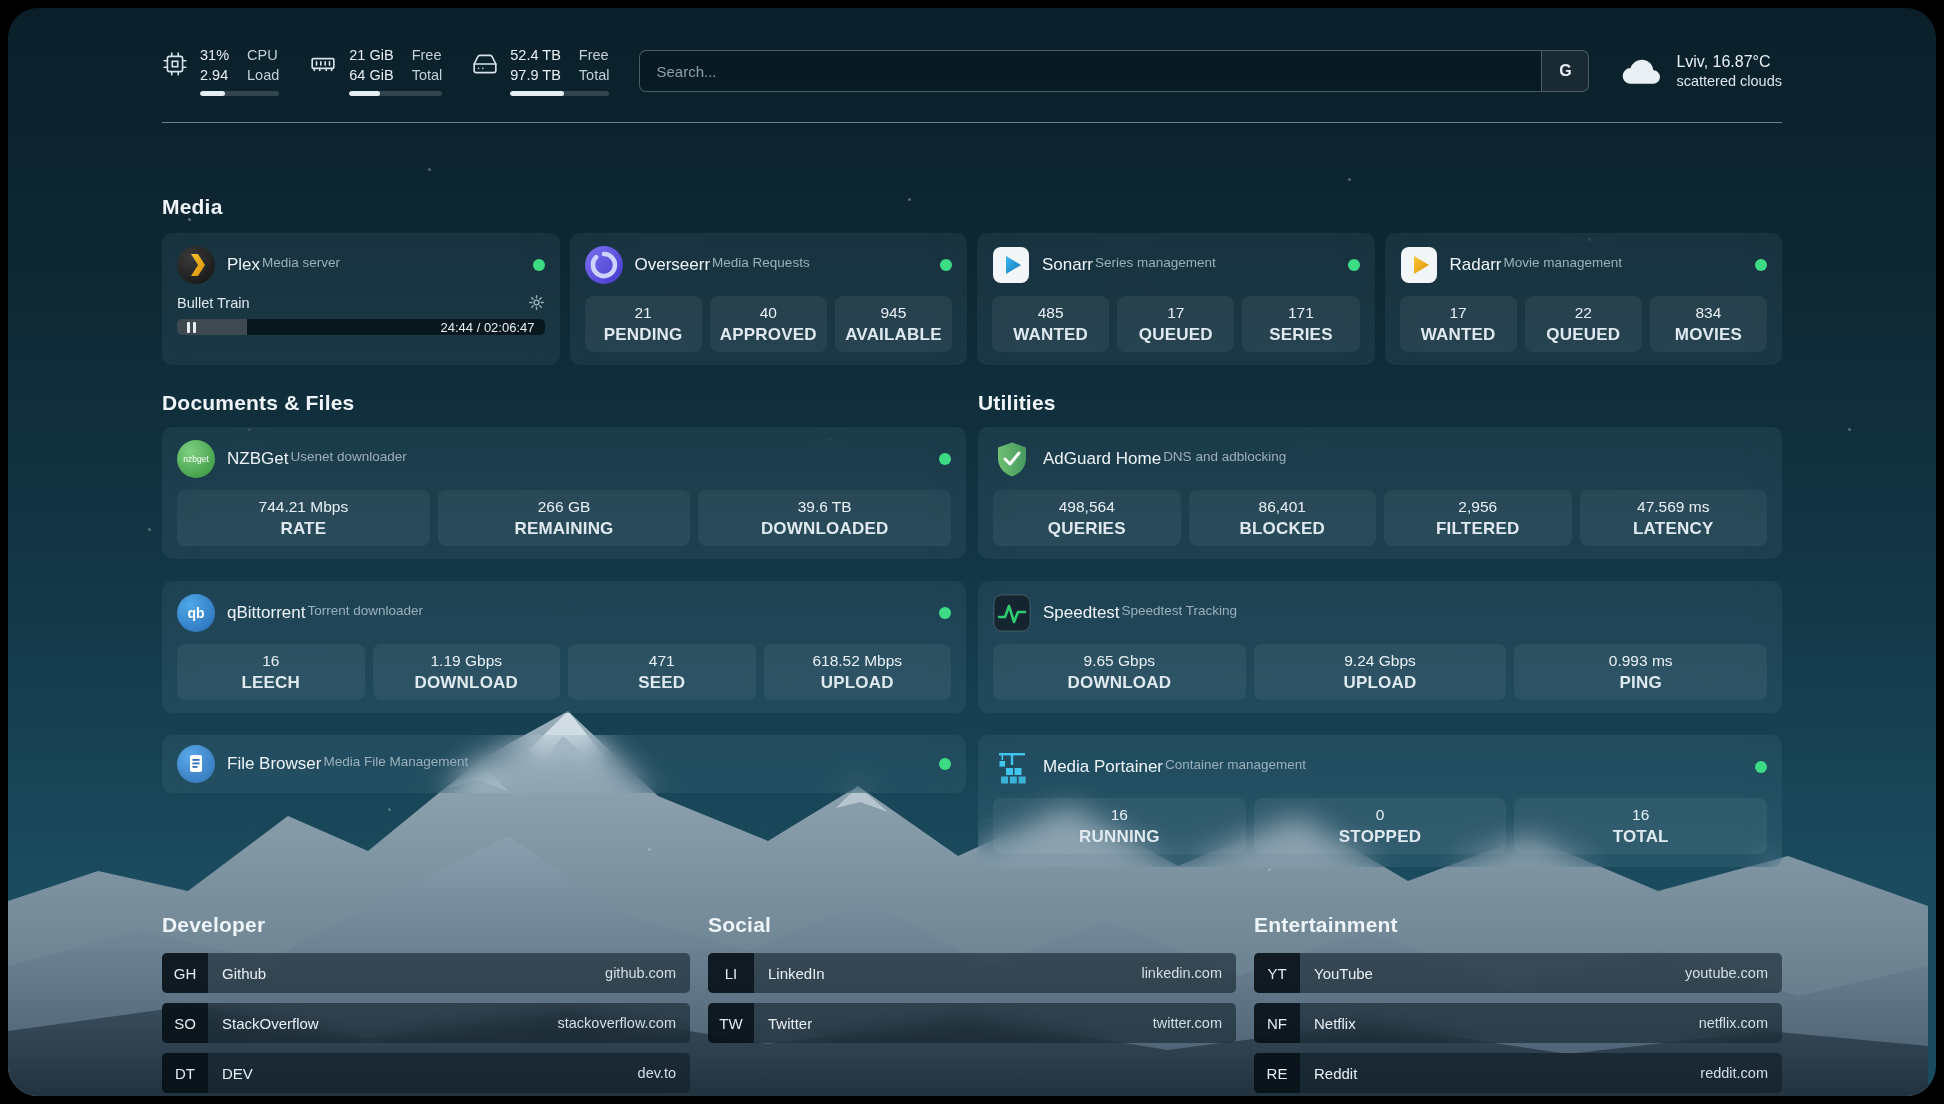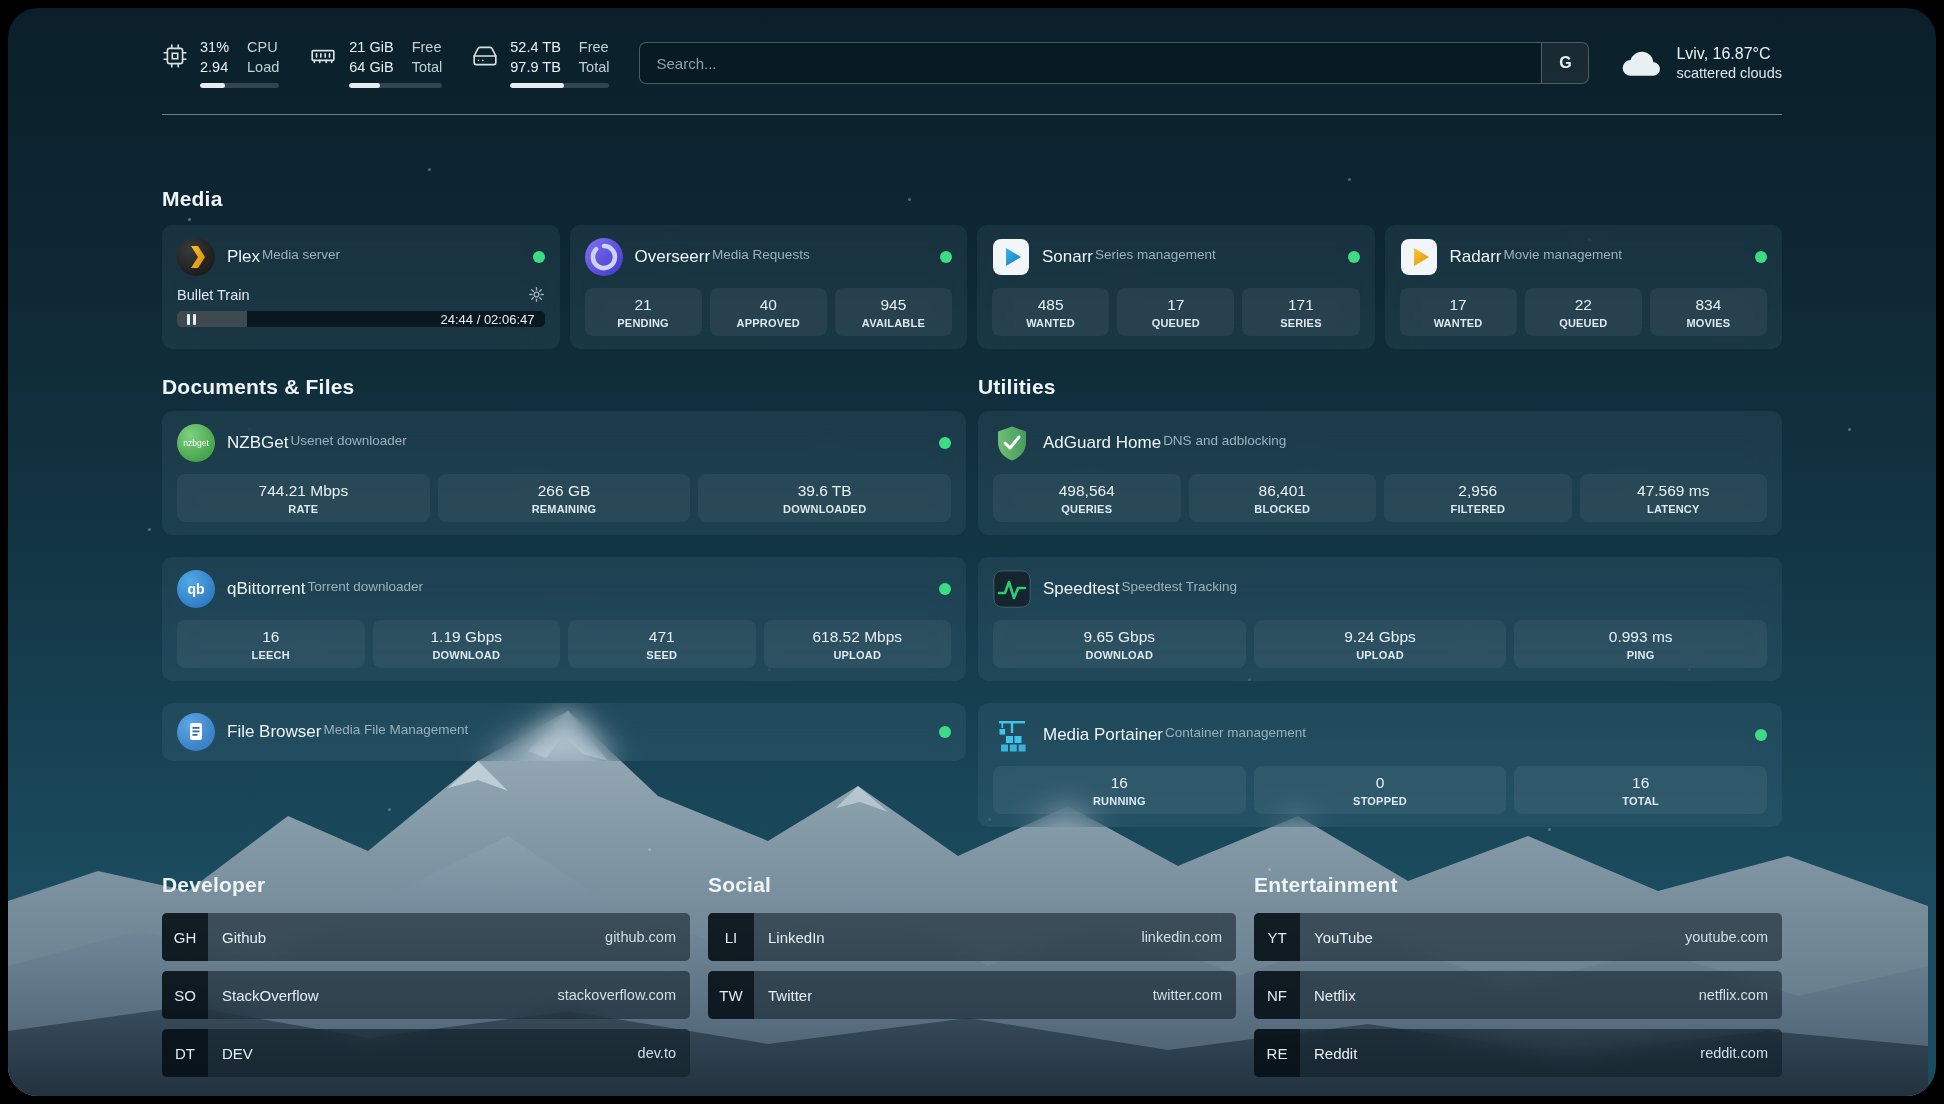--- a/index.html
+++ b/index.html
@@ -11,21 +11,21 @@
     box-shadow:180px 210px rgba(255,255,255,.35),420px 160px rgba(255,255,255,.3),660px 250px rgba(255,255,255,.35),
     900px 190px rgba(255,255,255,.3),1120px 260px rgba(255,255,255,.35),1340px 170px rgba(255,255,255,.3),
     1580px 230px rgba(255,255,255,.35),1720px 300px rgba(255,255,255,.3),240px 420px rgba(255,255,255,.3),
     520px 470px rgba(255,255,255,.28),820px 430px rgba(255,255,255,.3),1080px 480px rgba(255,255,255,.28),
     1300px 440px rgba(255,255,255,.3),1620px 470px rgba(255,255,255,.28),300px 640px rgba(255,255,255,.3),
     560px 610px rgba(255,255,255,.26),760px 660px rgba(255,255,255,.3),1000px 620px rgba(255,255,255,.26),
     1240px 670px rgba(255,255,255,.3),1460px 630px rgba(255,255,255,.26),1680px 660px rgba(255,255,255,.3),
     380px 800px rgba(255,255,255,.28),640px 840px rgba(255,255,255,.25),980px 810px rgba(255,255,255,.28),
     1260px 860px rgba(255,255,255,.25),1540px 820px rgba(255,255,255,.28),140px 520px rgba(255,255,255,.3),
     1840px 420px rgba(255,255,255,.3);}
-  .inner{width:1620px;margin:0 auto;position:relative;z-index:2;}
+  .inner{width:1620px;margin:8px auto;position:relative;z-index:2;}
 
   
   .topbar{display:flex;align-items:center;gap:30px;padding-top:30px;}
   .metric{display:flex;align-items:flex-start;gap:12px;}
   .metric-icon{margin-top:5px;flex:0 0 auto;}
   .metric-grid{display:grid;grid-template-columns:auto auto;column-gap:18px;row-gap:1px;font-size:14.5px;line-height:19px;}
   .mv{color:#e9eff3;} .ml{color:#c4d0d8;}
   .mbar{grid-column:1/3;height:5px;border-radius:3px;background:rgba(255,255,255,.16);margin-top:5px;overflow:hidden;}
   .mfill{height:100%;background:#e6edf2;border-radius:3px;}
   .searchbox{flex:1;display:flex;align-items:stretch;height:40px;background:rgba(8,22,30,.55);
@@ -49,21 +49,21 @@
     position:relative;cursor:pointer;}
   .card-head{display:flex;align-items:center;gap:12px;}
   .app-icon{width:38px;height:38px;flex:0 0 auto;display:flex;align-items:center;justify-content:center;}
   .names{display:flex;flex-direction:row;gap:2px;min-width:0;}
   .card-name{font-size:17px;color:#eef4f7;white-space:nowrap;}
   .card-desc{font-size:13.5px;color:#9cb0bc;white-space:nowrap;}
   .status-dot{width:12px;height:12px;border-radius:50%;background:#3ddc84;margin-left:auto;flex:0 0 auto;}
   .stats{display:flex;gap:8px;margin-top:12px;}
   .stat{flex:1;background:rgba(255,255,255,.055);border-radius:8px;text-align:center;padding:8px 4px 7px;min-width:0;}
   .stat-value{font-size:15.5px;color:#e9f0f4;white-space:nowrap;}
-  .stat-label{font-size:11px;font-weight:700;color:#dfe9ef;margin-top:3px;letter-spacing:.2px;white-space:nowrap;}
+  .stat-label{font-size:17px;font-weight:700;color:#dfe9ef;margin-top:3px;letter-spacing:.2px;white-space:nowrap;}
 
   
   .plex-body{margin-top:10px;}
   .np-row{display:flex;align-items:center;}
   .np-title{font-size:14.5px;color:#dfe8ee;}
   .gear-btn{margin-left:auto;display:flex;cursor:pointer;}
   .player-bar{margin-top:8px;height:16px;background:rgba(6,16,22,.8);border-radius:5px;display:flex;
     align-items:center;padding:0 10px;position:relative;overflow:hidden;}
   .player-fill{position:absolute;left:0;top:0;bottom:0;background:rgba(255,255,255,.22);}
   .pause{display:flex;gap:3px;z-index:1;cursor:pointer;}
@@ -71,21 +71,21 @@
   .np-time{margin-left:auto;z-index:1;font-size:13px;color:#e8eff3;}
 
   .columns{display:grid;grid-template-columns:1fr 1fr;gap:0 12px;margin-top:26px;}
   .col-title{margin-bottom:12px;}
   .col-stack{display:flex;flex-direction:column;gap:22px;}
   .card-slim{padding:10px 15px;}
 
   
   .bookmarks{display:grid;grid-template-columns:repeat(3,1fr);gap:0 18px;margin-top:46px;align-items:start;}
   .bm-title{margin-bottom:16px;}
-  .bm-row{display:flex;align-items:center;height:48px;margin-bottom:10px;background:rgba(13,28,37,.55);
+  .bm-row{display:flex;align-items:center;height:40px;margin-bottom:10px;background:rgba(13,28,37,.55);
     backdrop-filter:blur(10px);border-radius:5px;overflow:hidden;cursor:pointer;}
   .bm-abbr{width:46px;align-self:stretch;background:rgba(6,14,20,.78);display:flex;align-items:center;
     justify-content:center;font-size:15px;color:#e2ebf0;}
   .bm-label{margin-left:14px;font-size:15px;color:#e8eff3;}
   .bm-url{margin-left:auto;margin-right:14px;font-size:14.5px;color:#d3dfe6;}
 </style>
 </head>
 <body>
 
 <div class="window">

